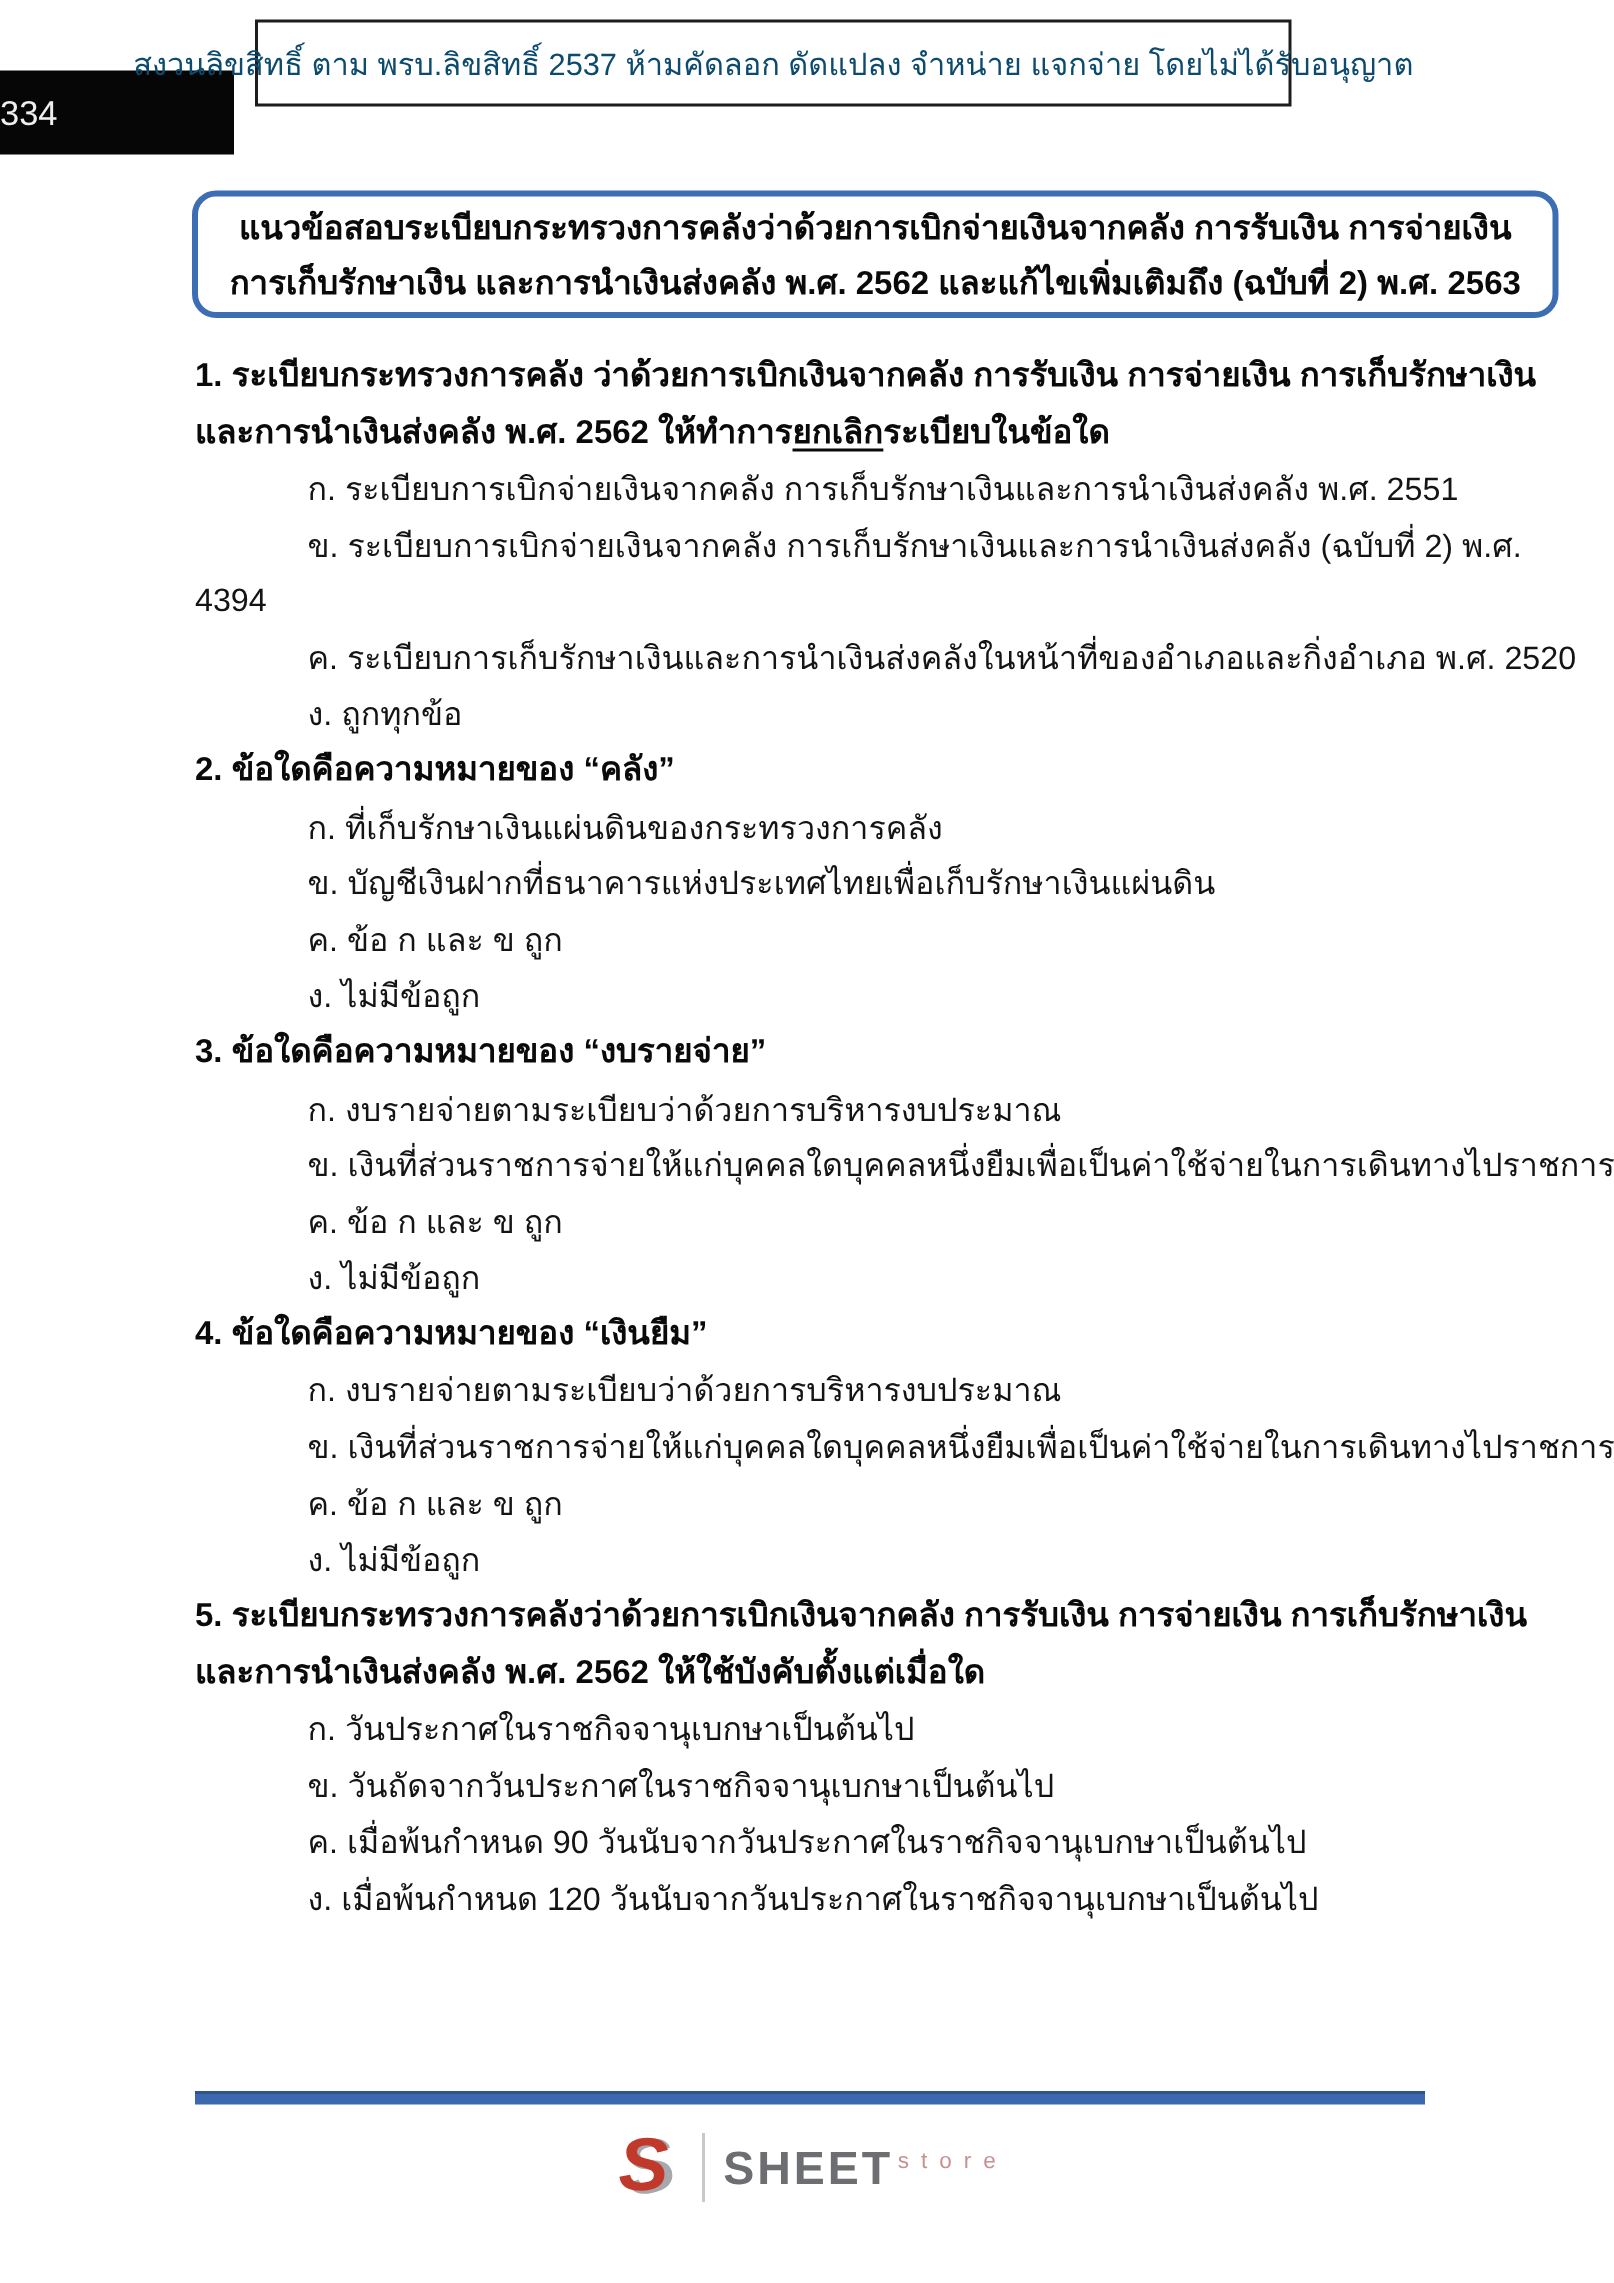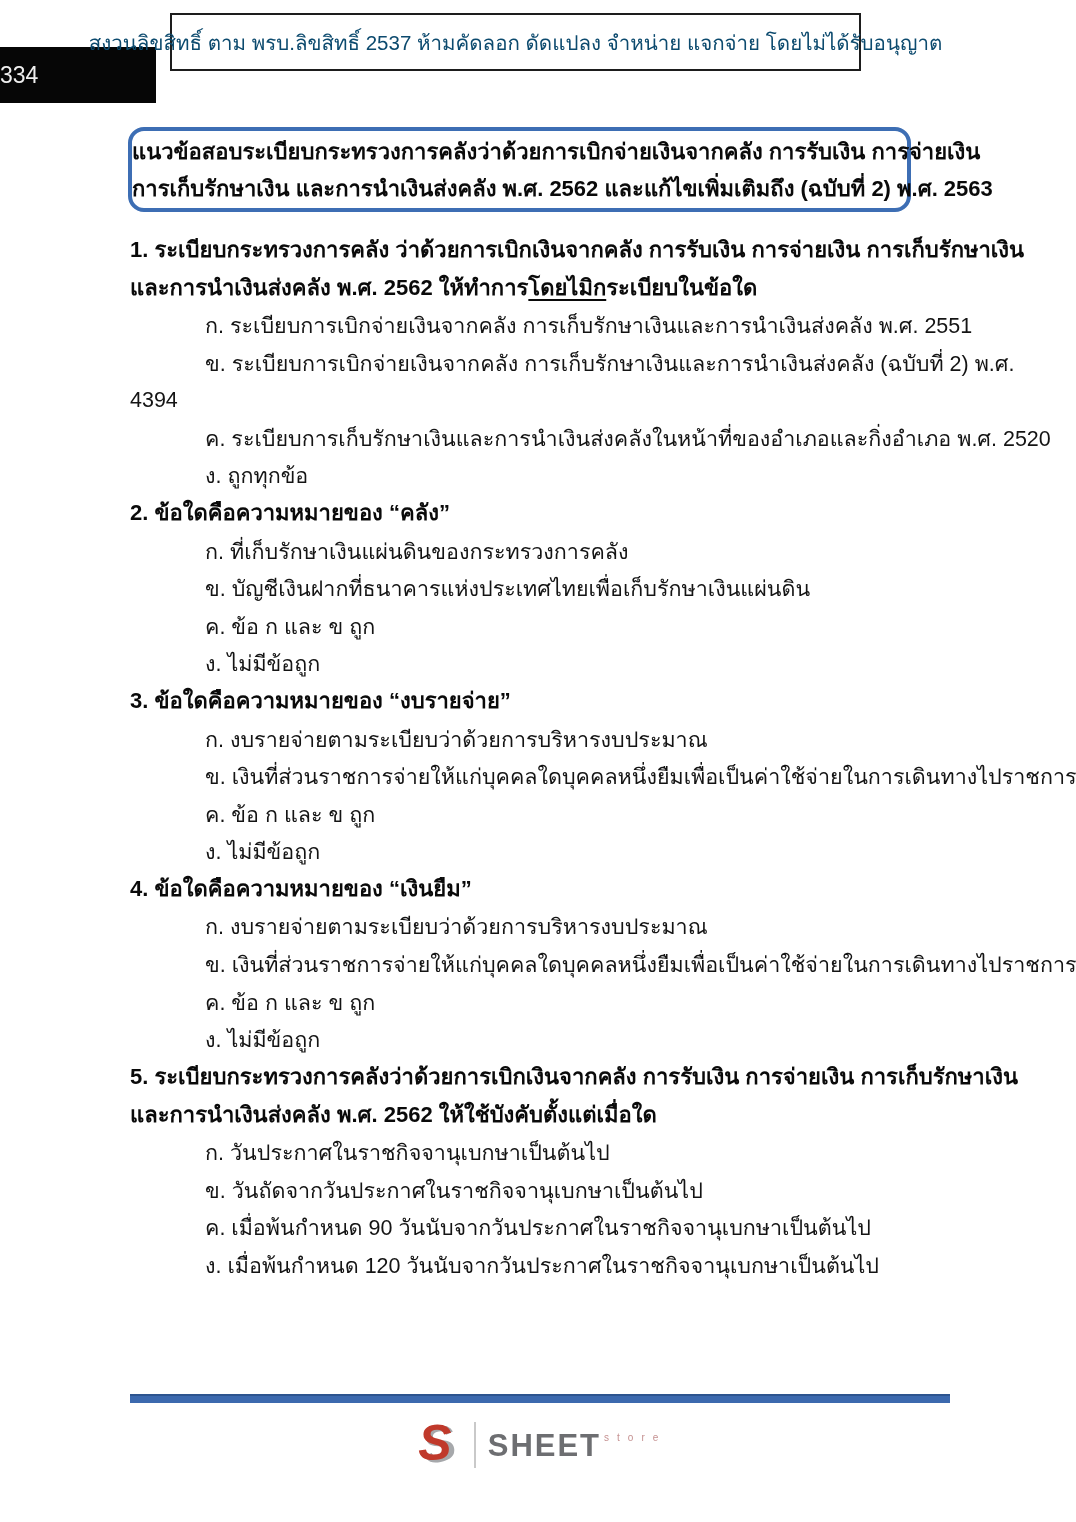--- a/index.html
+++ b/index.html
@@ -16,21 +16,21 @@
     padding-right:26px;box-sizing:border-box;color:#efefef;font-size:23px;
   }
   
   #copyright-box{
     left:170px;top:13px;width:691px;height:58px;border:2px solid #1d1d1d;
     box-sizing:border-box;display:flex;align-items:center;justify-content:center;
     font-size:20.5px;color:#0c4a6e;background:#fff;white-space:nowrap;
   }
   
   #title-box{
-    left:128px;top:127px;width:783px;height:85px;border:4px solid #3d6eb4;
+    left:128px;top:127px;width:911px;height:85px;border:4px solid #3d6eb4;
     border-radius:16px;box-sizing:border-box;background:#fff;
     display:flex;flex-direction:column;justify-content:center;
     text-align:center;font-weight:bold;font-size:22px;color:#0a0a0a;
   }
   #title-box .t-line{line-height:37px;white-space:nowrap;}
   
   #content{left:130px;top:231px;width:840px;}
   .ln{height:37.6px;display:flex;align-items:center;font-size:21.5px;white-space:nowrap;}
   .ln.q{font-weight:700;font-size:22px;color:#0a0a0a;}
   .ln.opt{padding-left:75px;text-align:center;}
@@ -43,21 +43,21 @@
   
   #footer-logo{
     top:1410px;left:0;width:1076px;height:70px;
     display:flex;justify-content:center;align-items:center;gap:12px;
   }
   #footer-logo svg{display:block;}
   #footer-logo svg text{font-family:"Liberation Sans","DejaVu Sans",sans-serif;}
   .logo-divider{width:2px;height:46px;background:#c9c9c9;}
   .brand-block{display:flex;flex-direction:row;line-height:1;}
   .brand{font-size:31px;font-weight:800;color:#6d6e71;letter-spacing:2px;}
-  .brand-sub{font-size:10px;letter-spacing:8px;color:#c59191;margin-top:3px;padding-left:3px;}
+  .brand-sub{font-size:15px;letter-spacing:8px;color:#c59191;margin-top:3px;padding-left:3px;}
 </style>
 </head>
 <body>
 
 <div class="abs" id="page-num-box">
   <span>334</span>
 </div>
 
 <div class="abs" id="copyright-box">
   <span>สงวนลิขสิทธิ์ ตาม พรบ.ลิขสิทธิ์ 2537 ห้ามคัดลอก ดัดแปลง จำหน่าย แจกจ่าย โดยไม่ได้รับอนุญาต</span>
@@ -66,21 +66,21 @@
 <div class="abs" id="title-box">
   <div class="t-line">แนวข้อสอบระเบียบกระทรวงการคลังว่าด้วยการเบิกจ่ายเงินจากคลัง การรับเงิน การจ่ายเงิน</div>
   <div class="t-line">การเก็บรักษาเงิน และการนำเงินส่งคลัง พ.ศ. 2562 และแก้ไขเพิ่มเติมถึง (ฉบับที่ 2) พ.ศ. 2563</div>
 </div>
 
 <div class="abs" id="content">
 
   <div class="ln q">1. ระเบียบกระทรวงการคลัง ว่าด้วยการเบิกเงินจากคลัง การรับเงิน การจ่ายเงิน การเก็บรักษาเงิน</div>
   <div class="ln q">
     <span>และการนำเงินส่งคลัง พ.ศ. 2562 ให้ทำการ</span>
-      <span class="u">โดยไมิก</span>
+      <span class="u">ยกเลิก</span>
       <span>ระเบียบในข้อใด</span>
   </div>
   <div class="ln opt">ก. ระเบียบการเบิกจ่ายเงินจากคลัง การเก็บรักษาเงินและการนำเงินส่งคลัง พ.ศ. 2551</div>
   <div class="ln opt">ข. ระเบียบการเบิกจ่ายเงินจากคลัง การเก็บรักษาเงินและการนำเงินส่งคลัง (ฉบับที่ 2) พ.ศ.</div>
   <div class="ln">4394</div>
   <div class="ln opt">ค. ระเบียบการเก็บรักษาเงินและการนำเงินส่งคลังในหน้าที่ของอำเภอและกิ่งอำเภอ พ.ศ. 2520</div>
   <div class="ln opt">ง. ถูกทุกข้อ</div>
 
   <div class="ln q">2. ข้อใดคือความหมายของ “คลัง”</div>
   <div class="ln opt">ก. ที่เก็บรักษาเงินแผ่นดินของกระทรวงการคลัง</div>

